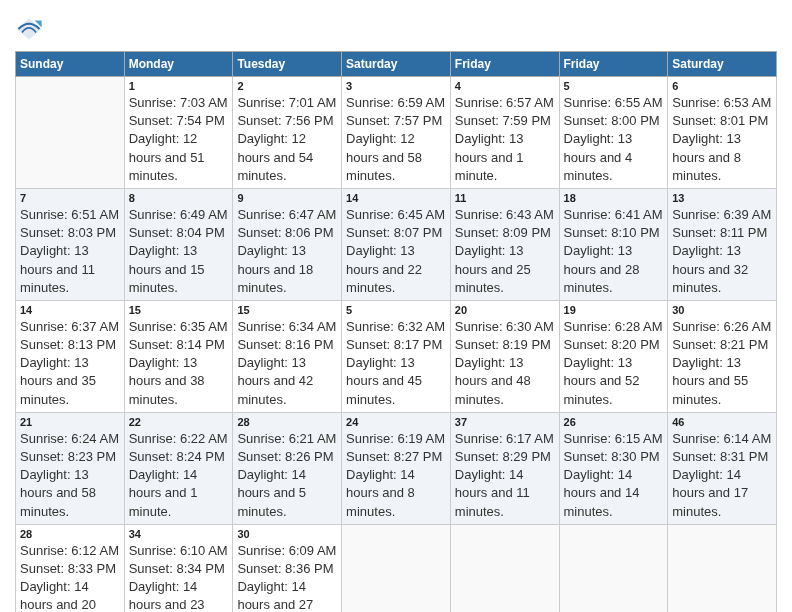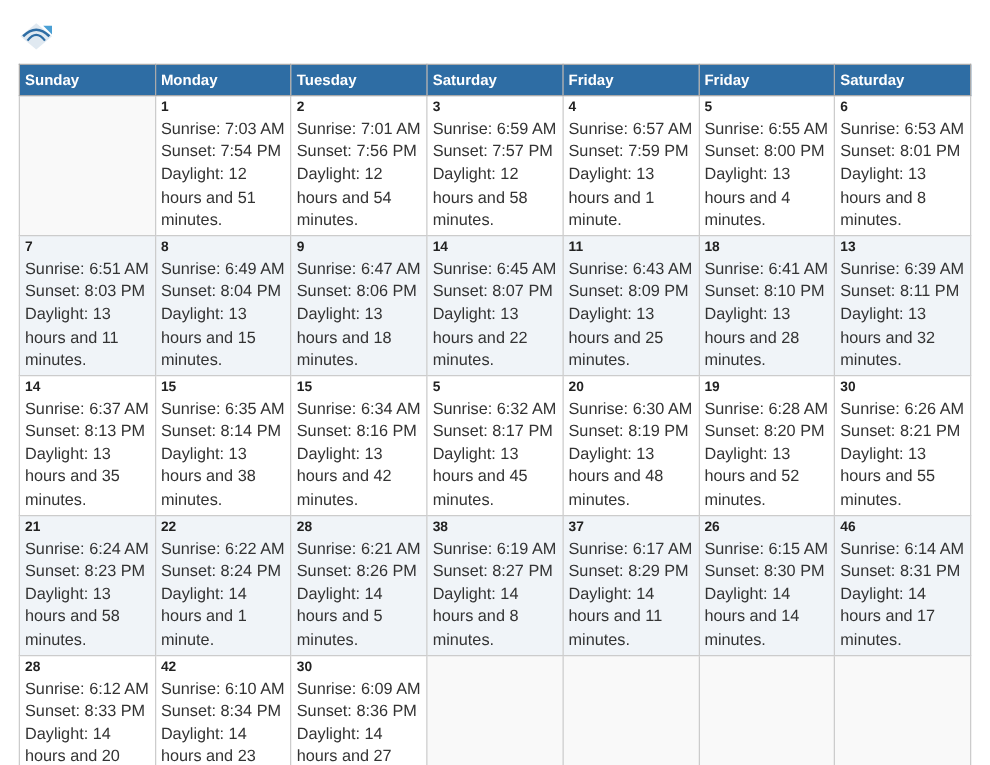--- a/index.html
+++ b/index.html
@@ -226,21 +226,21 @@
           </td>
           <td>
             <span class="day-number">22</span>
             <div class="day-info">Sunrise: 6:22 AM<br>Sunset: 8:24 PM<br>Daylight: 14 hours and 1 minute.</div>
           </td>
           <td>
             <span class="day-number">28</span>
             <div class="day-info">Sunrise: 6:21 AM<br>Sunset: 8:26 PM<br>Daylight: 14 hours and 5 minutes.</div>
           </td>
           <td>
-            <span class="day-number">38</span>
+            <span class="day-number">24</span>
             <div class="day-info">Sunrise: 6:19 AM<br>Sunset: 8:27 PM<br>Daylight: 14 hours and 8 minutes.</div>
           </td>
           <td>
             <span class="day-number">37</span>
             <div class="day-info">Sunrise: 6:17 AM<br>Sunset: 8:29 PM<br>Daylight: 14 hours and 11 minutes.</div>
           </td>
           <td>
             <span class="day-number">26</span>
             <div class="day-info">Sunrise: 6:15 AM<br>Sunset: 8:30 PM<br>Daylight: 14 hours and 14 minutes.</div>
           </td>
@@ -248,21 +248,21 @@
             <span class="day-number">46</span>
             <div class="day-info">Sunrise: 6:14 AM<br>Sunset: 8:31 PM<br>Daylight: 14 hours and 17 minutes.</div>
           </td>
         </tr>
         <tr>
           <td>
             <span class="day-number">28</span>
             <div class="day-info">Sunrise: 6:12 AM<br>Sunset: 8:33 PM<br>Daylight: 14 hours and 20 minutes.</div>
           </td>
           <td>
-            <span class="day-number">42</span>
+            <span class="day-number">34</span>
             <div class="day-info">Sunrise: 6:10 AM<br>Sunset: 8:34 PM<br>Daylight: 14 hours and 23 minutes.</div>
           </td>
           <td>
             <span class="day-number">30</span>
             <div class="day-info">Sunrise: 6:09 AM<br>Sunset: 8:36 PM<br>Daylight: 14 hours and 27 minutes.</div>
           </td>
           <td class="empty-cell"></td>
           <td class="empty-cell"></td>
           <td class="empty-cell"></td>
           <td class="empty-cell"></td>

